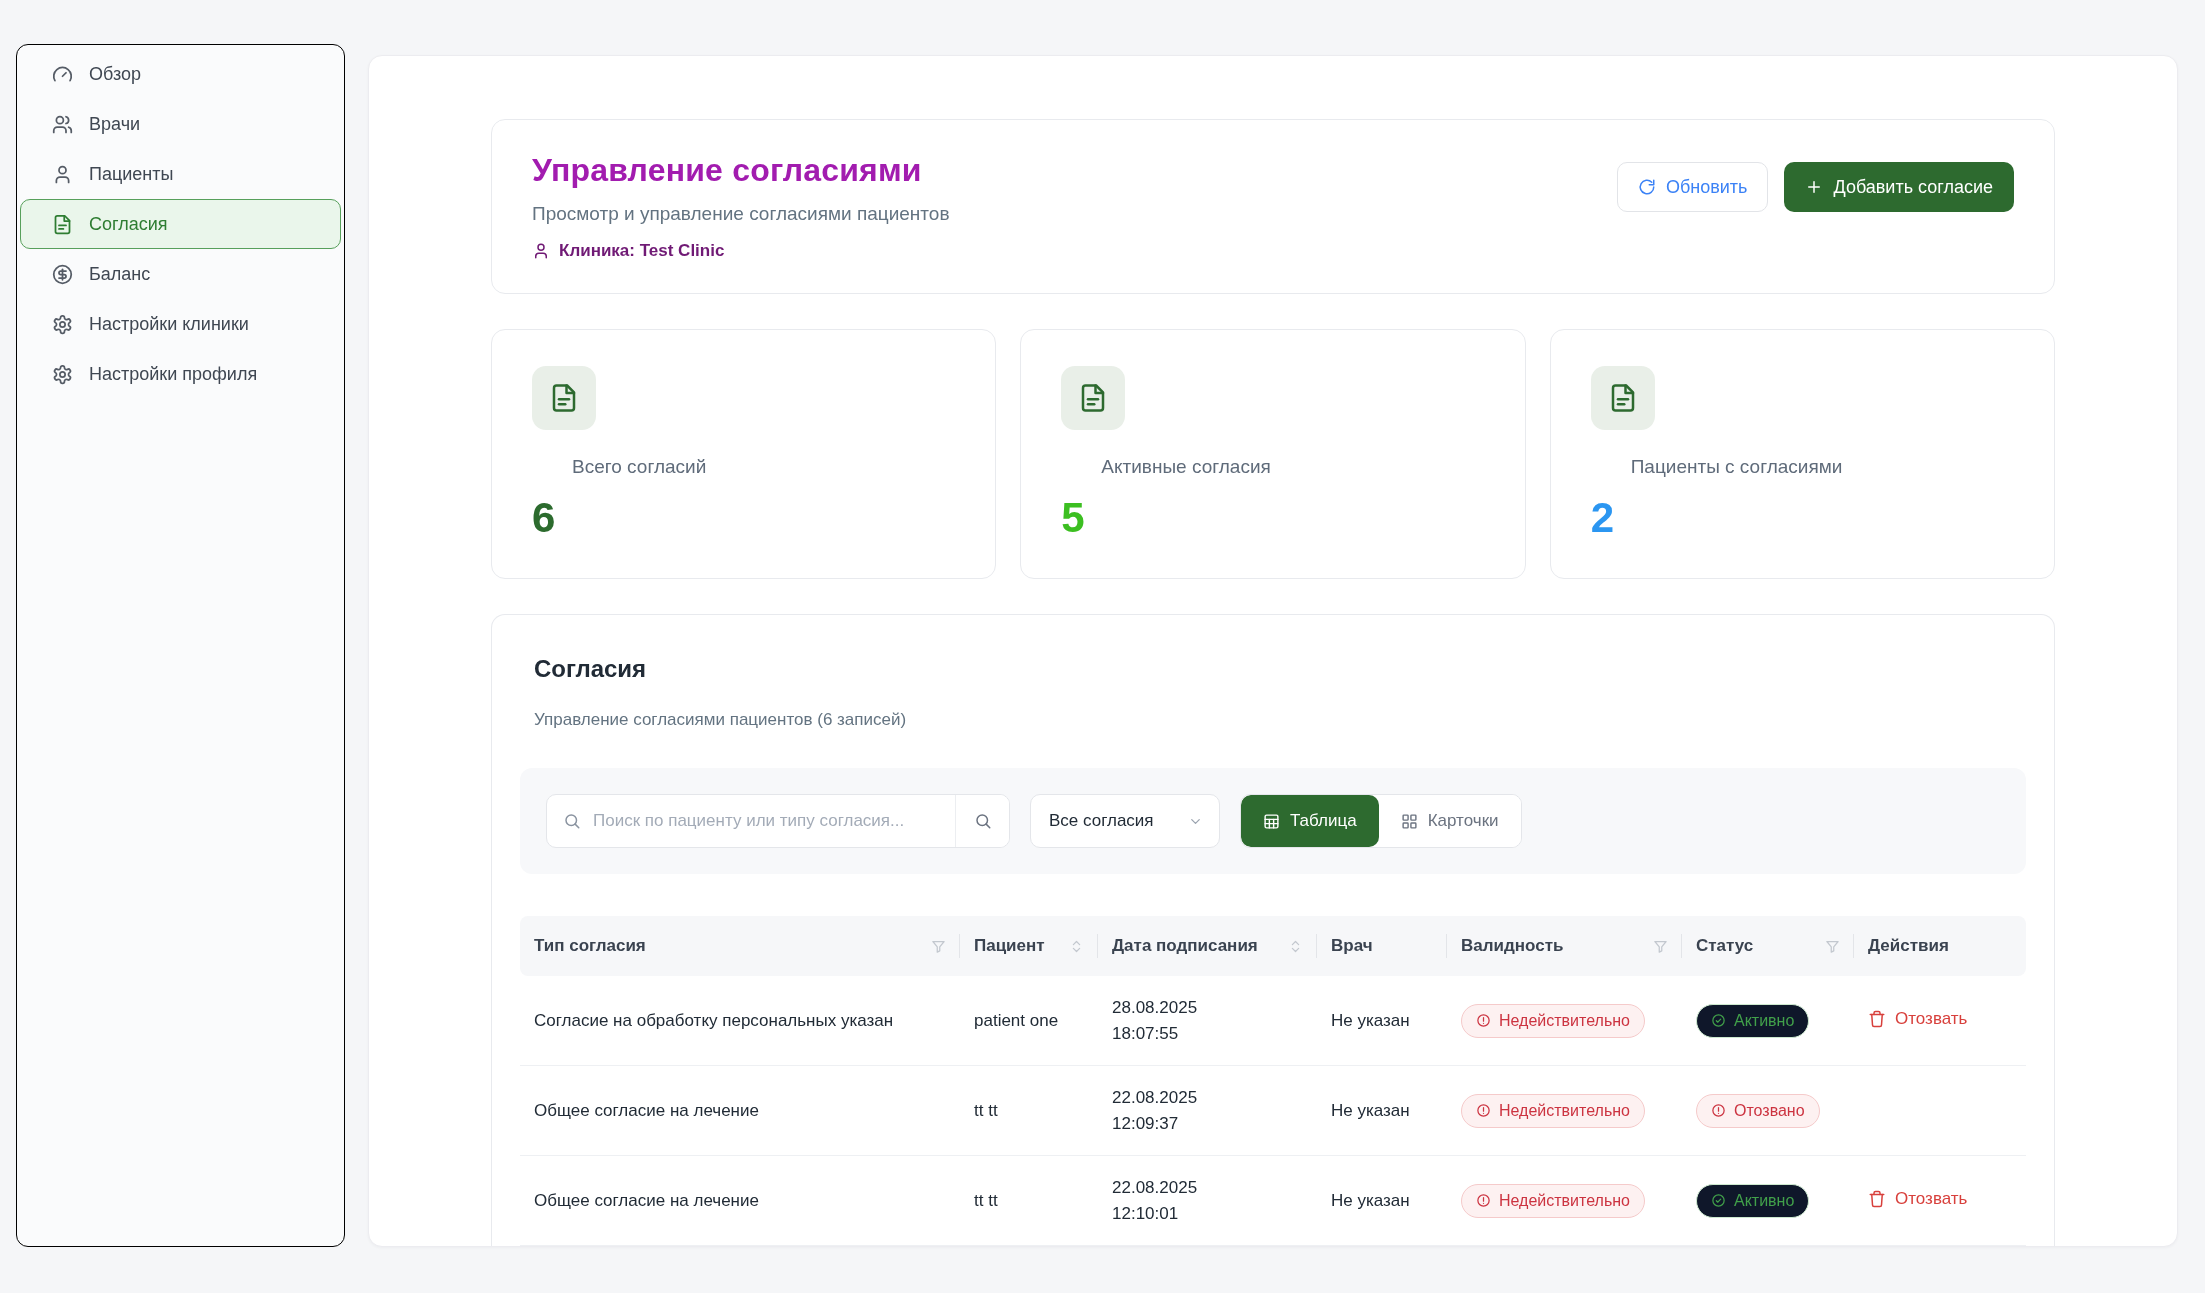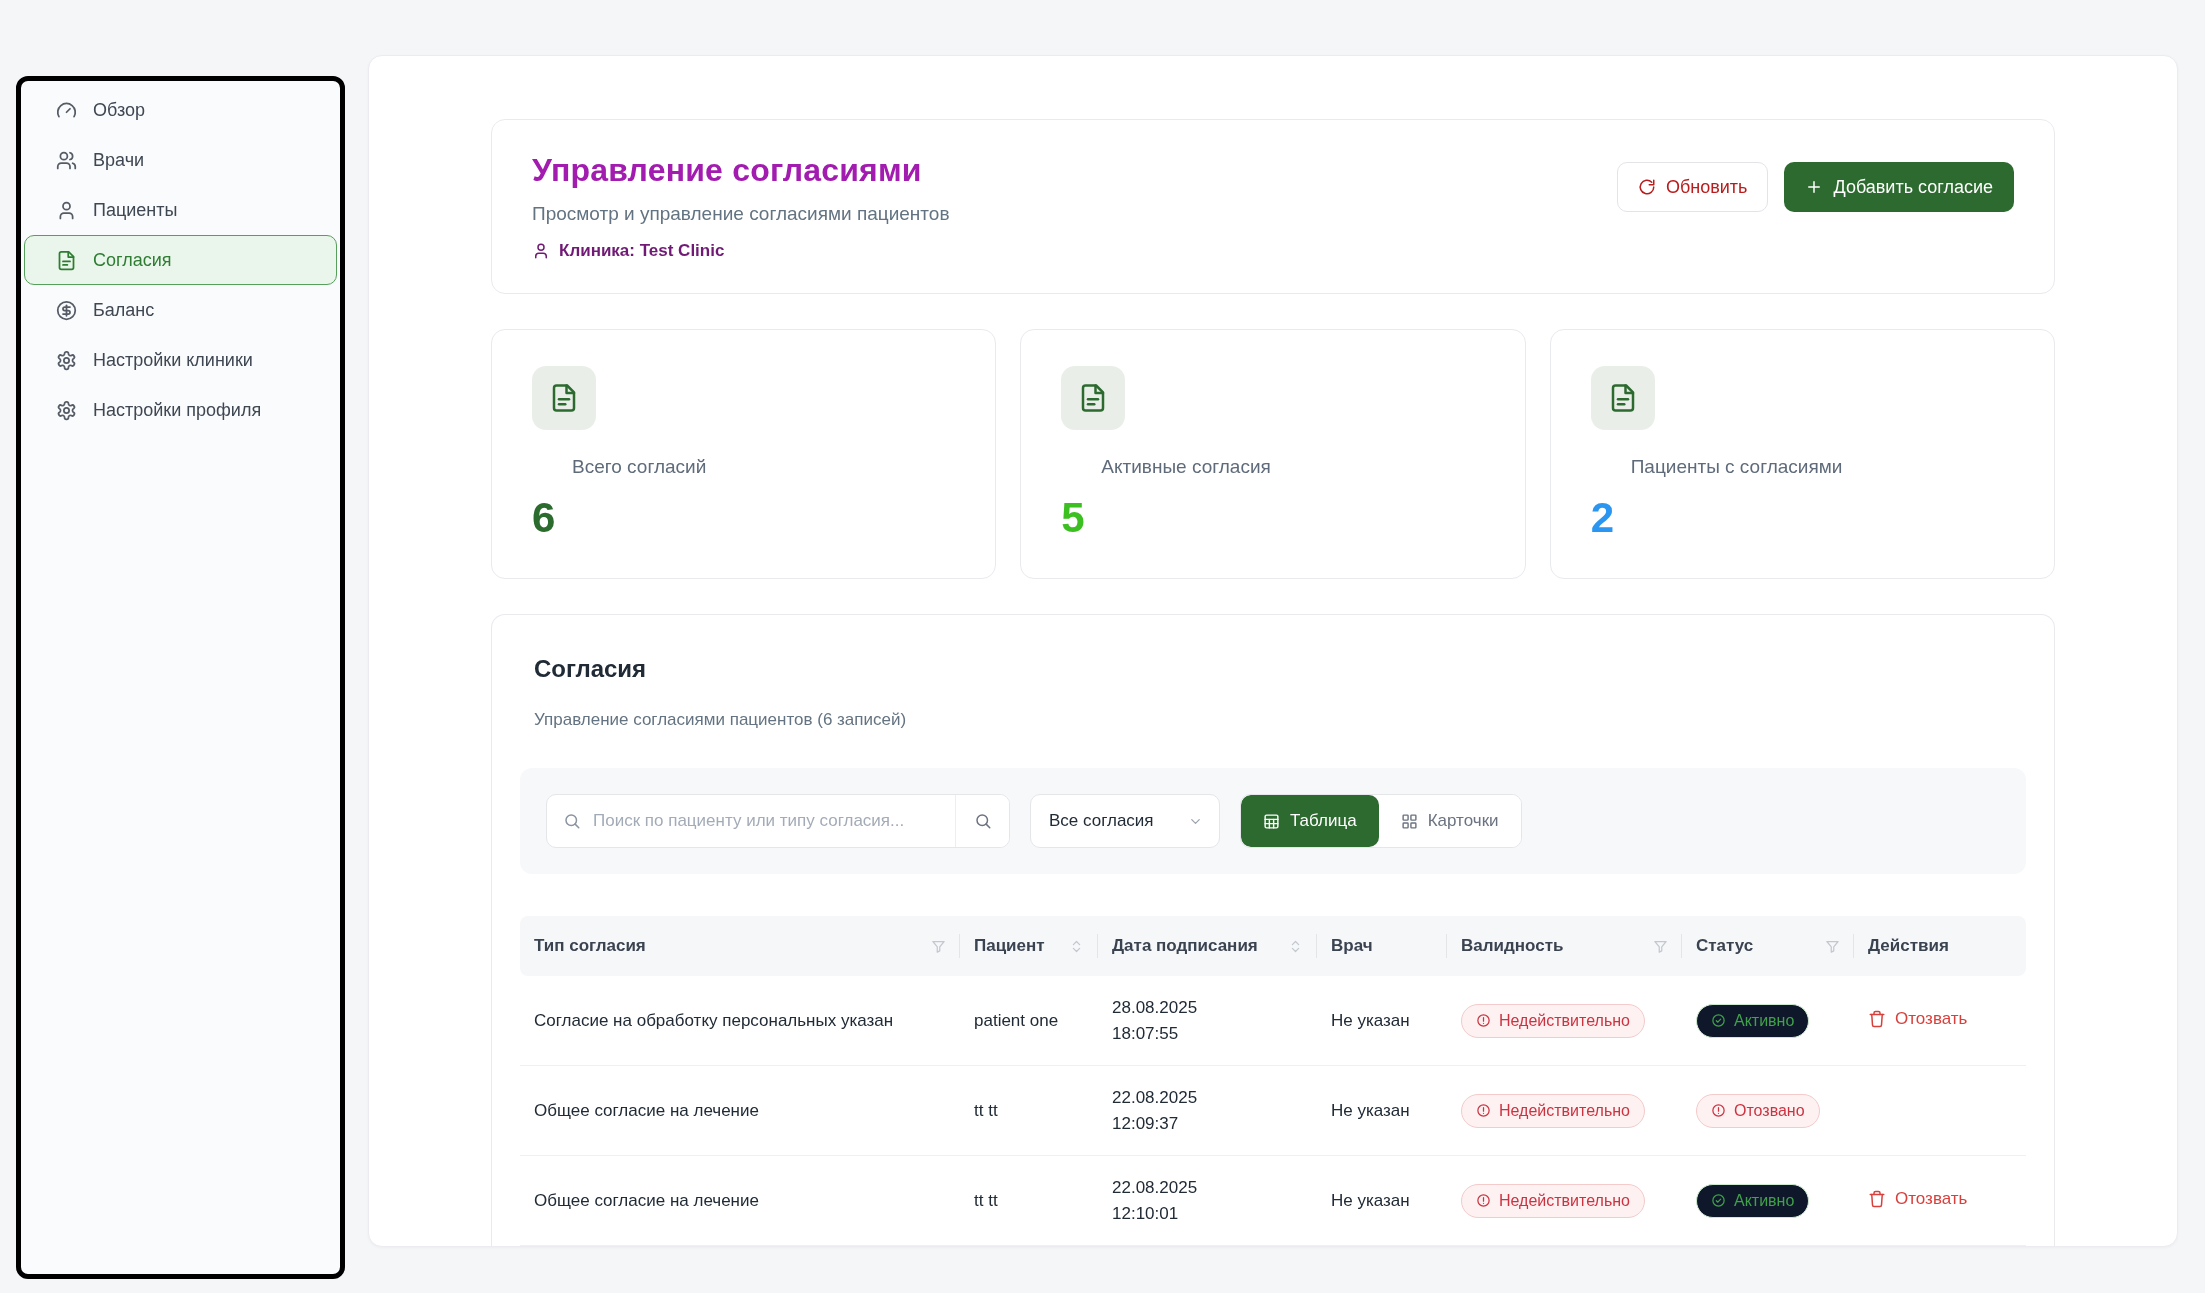--- a/index.html
+++ b/index.html
@@ -2,21 +2,21 @@
 <html><head>
 <meta charset="utf-8">
 <style>
   * { margin:0; padding:0; box-sizing:border-box; }
   html,body { background:#eef0f3; }
   body { font-family:"Liberation Sans", sans-serif; }
   .stage { position:relative; width:2205px; height:1293px; background:#f5f6f8; overflow:hidden; }
 
   
   .sidebar { position:absolute; left:16px; top:44px; width:329px; height:1203px;
-    background:#fafbfc; border:5px solid #000000; border-radius:12px; padding:4px 3px;margin-top:32px; }
+    background:#fafbfc; border:1px solid #000000; border-radius:12px; padding:4px 3px; }
   .side-item { height:50px; display:flex; align-items:center; gap:16px; padding-left:31px;
     font-size:18px; color:#3f4752; border:1.5px solid transparent; border-radius:10px; cursor:pointer; }
   .side-item .ic { width:21px; height:21px; color:#555c66; flex:0 0 auto; display:block; }
   .side-item.active { background:#eaf6eb; border-color:#57a05b; color:#2e7d32; }
   .side-item.active .ic { color:#2e7d32; }
 
   
   .main { position:absolute; left:368px; top:55px; width:1810px; height:1192px;
     background:#ffffff; border:1px solid #ececf0; border-radius:14px;
     box-shadow:0 1px 3px rgba(16,24,40,.04); padding:63px 122px 0; overflow:hidden; }
@@ -27,21 +27,21 @@
   .header-card { display:flex; justify-content:space-between; align-items:flex-start; padding:32px 40px; }
   .page-title { font-size:32px; font-weight:bold; color:#a21caf; letter-spacing:.2px; }
   .page-subtitle { margin-top:14px; font-size:19px; color:#637381; }
   .clinic-line { margin-top:16px; display:flex; align-items:center; gap:9px;
     font-size:17px; font-weight:bold; color:#701a75; }
   .clinic-line .ic { width:18px; height:18px; }
   .header-actions { display:flex; gap:16px; margin-top:10px; }
   .btn { display:inline-flex; align-items:center; gap:10px; height:50px; padding:0 20px;
     border-radius:10px; font-size:18px; cursor:pointer; border:1px solid transparent; }
   .btn .ic { width:18px; height:18px; }
-  .btn-outline { background:#fff; border-color:#e2e4e8; color:#b91c1c; }
+  .btn-outline { background:#fff; border-color:#e2e4e8; color:#3b82f6; }
   .btn-primary { background:#2d6a2f; color:#fff; }
 
   
   .stats { margin-top:35px; display:grid; grid-template-columns:repeat(3,1fr); gap:24px; }
   .stat-card { padding:36px 40px; }
   .stat-tile { width:64px; height:64px; border-radius:14px; background:#e9efe8;
     display:flex; align-items:center; justify-content:center; color:#2d6a2f; }
   .stat-tile .ic { width:30px; height:30px; }
   .stat-label { margin-top:26px; font-size:19px; color:#5f6b7a;margin-left:40px; }
   .stat-value { margin-top:16px; font-size:42px; font-weight:bold; }

